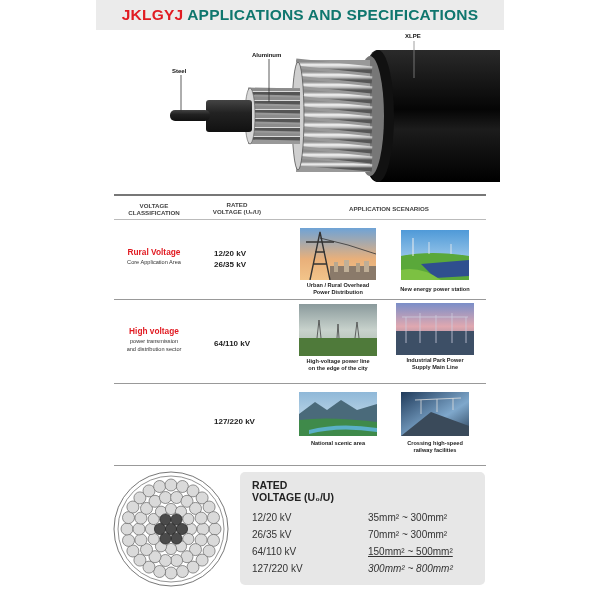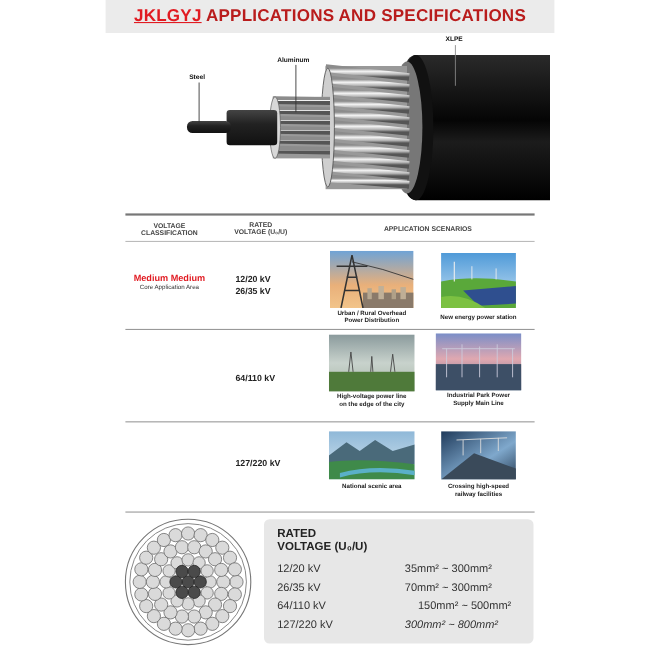--- a/index.html
+++ b/index.html
@@ -1,22 +1,22 @@
 <!DOCTYPE html>
 <html><head>
 <meta charset="utf-8">
 <style>
   * { box-sizing: border-box; margin: 0; padding: 0; }
   html, body { width: 600px; height: 600px; background: #ffffff; overflow: hidden; }
   body { font-family: "Liberation Sans", sans-serif; position: relative; color: #222; }
 
   .title-band { position: absolute; left: 96px; top: 0; width: 408px; height: 30px; background: #ebebeb; display: flex; align-items: center; justify-content: center; }
   .title { font-weight: bold; font-size: 15.5px; letter-spacing: 0.2px; }
-  .title .brand { color: #e11b22; text-decoration: underline; }
-  .title .rest { color: #b91c1c; }
+  .title .brand { color: #e11b22; }
+  .title .rest { color: #0f766e; }
 
   
   .cable { position: absolute; left: 100px; top: 30px; width: 400px; height: 160px; }
   .cable-label { position: absolute; font-size: 6px; font-weight: bold; color: #111; }
 
   
   .tbl { position: absolute; left: 114px; top: 194px; width: 372px; }
   .tbl-head { height: 26px; border-top: 2px solid #777; border-bottom: 1px solid #bbb; position: relative; }
   .th { position: absolute; font-size: 6.2px; font-weight: bold; color: #444; text-align: center; line-height: 7px; }
   .row { position: relative; height: 80px; border-bottom: 1.5px solid #999; }
@@ -118,21 +118,21 @@
     </div>
     <div class="th" style="left:88px;top:5px;width:70px;">
       <div>RATED</div>
       <div>VOLTAGE (U₀/U)</div>
     </div>
     <div class="th" style="left:180px;top:9px;width:190px;">APPLICATION SCENARIOS</div>
   </div>
 
   <div class="row" style="height:80px;">
     <div class="cls" style="top:27px;">
-      <div class="cls-name">Medium Medium</div>
+      <div class="cls-name">Rural Voltage</div>
       <div class="cls-sub">Core Application Area</div>
     </div>
     <div class="volt" style="top:28px;">
       <div>12/20 kV</div>
       <div>26/35 kV</div>
     </div>
     <div class="app" style="left:184px;top:8px;width:80px;">
       <svg class="pic" width="76" height="52" style="margin:0 auto;">
         <defs>
             <linearGradient id="s1" x1="0" y1="0" x2="0" y2="1">
@@ -169,20 +169,25 @@
         <path d="M0 40 Q20 36 40 50 L0 50 Z" fill="#7cc142"></path>
         <line x1="12" y1="8" x2="12" y2="26" stroke="#eee" stroke-width="1"></line>
         <line x1="28" y1="12" x2="28" y2="24" stroke="#eee" stroke-width="0.8"></line>
         <line x1="50" y1="14" x2="50" y2="24" stroke="#eee" stroke-width="0.8"></line>
       </svg>
       <div class="cap" style="margin-top:6px;">New energy power station</div>
     </div>
   </div>
 
   <div class="row" style="height:84px;">
+    <div class="cls" style="top:26px;">
+      <div class="cls-name">High voltage</div>
+      <div class="cls-sub">power transmission</div>
+      <div class="cls-sub">and distribution sector</div>
+    </div>
     <div class="volt" style="top:38px;">64/110 kV</div>
     <div class="app" style="left:184px;top:4px;width:80px;">
       <svg class="pic" width="78" height="52" style="margin:0 auto;">
         <defs>
             <linearGradient id="s3" x1="0" y1="0" x2="0" y2="1">
               <stop offset="0" stop-color="#8a9a9c"></stop>
               <stop offset="0.5" stop-color="#c8d2cc"></stop>
               <stop offset="1" stop-color="#a8b8a8"></stop>
             </linearGradient>
           </defs>
@@ -332,16 +337,16 @@
   <div class="h" style="left:12px;top:8px;">
     <div>RATED</div>
     <div>VOLTAGE (U₀/U)</div>
   </div>
 
   <div class="v" style="left:12px;top:40px;">12/20 kV</div>
   <div class="v" style="left:128px;top:40px;">35mm² ~ 300mm²</div>
   <div class="v" style="left:12px;top:57px;">26/35 kV</div>
   <div class="v" style="left:128px;top:57px;">70mm² ~ 300mm²</div>
   <div class="v" style="left:12px;top:74px;">64/110 kV</div>
-  <div class="v" style="left:140px;top:74px;">150mm² ~ 500mm²</div>
+  <div class="v" style="left:128px;top:74px;text-decoration:underline;">150mm² ~ 500mm²</div>
   <div class="v" style="left:12px;top:91px;">127/220 kV</div>
   <div class="v" style="left:128px;top:91px;font-style:italic;">300mm² ~ 800mm²</div>
 </div>
 
 </body></html>

